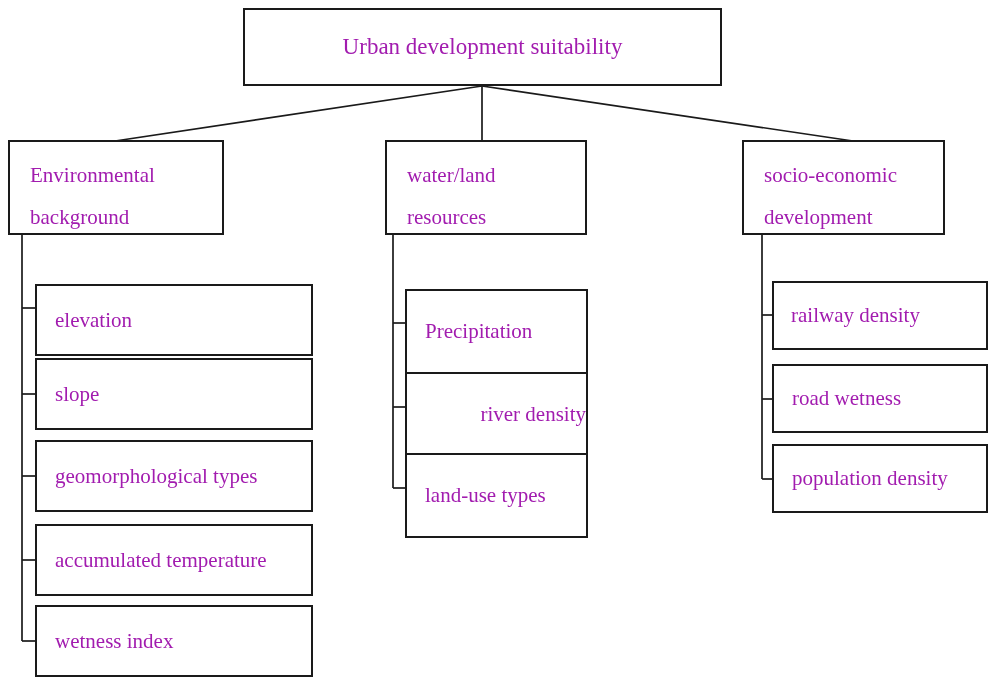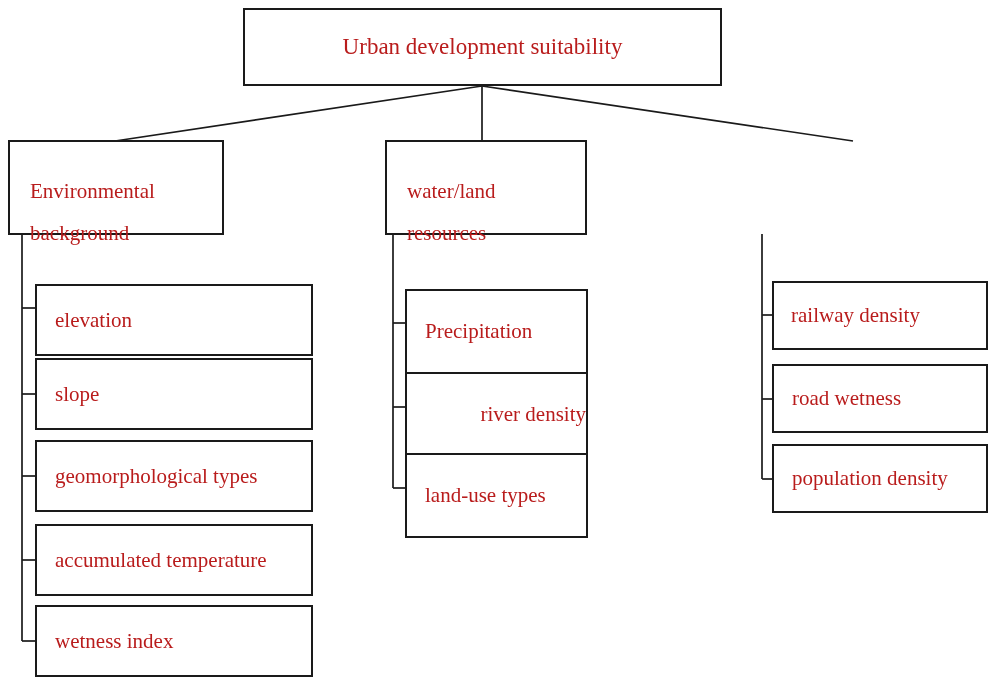--- a/index.html
+++ b/index.html
@@ -6,21 +6,21 @@
     margin: 0;
     padding: 0;
     background: #ffffff;
   }
   .canvas {
     position: relative;
     width: 1000px;
     height: 686px;
     background: #ffffff;
     font-family: "Liberation Serif", "DejaVu Serif", serif;
-    color: #b91c1c;
+    color: #a21caf;
     overflow: hidden;
   }
   .lines-svg {
     position: absolute;
     left: 0;
     top: 0;
     width: 1000px;
     height: 686px;
   }
   .lines-svg line {
@@ -43,21 +43,21 @@
     justify-content: center;
     font-size: 23px;
   }
   .branch-box {
     top: 140px;
     height: 95px;
     font-size: 21px;
   }
   .branch-box .label {
     display: block;
-    padding: 28px 0 0 20px;
+    padding: 12px 0 0 20px;
     width: 170px;
     line-height: 42px;
   }
   .branch-env   { left: 8px;   width: 216px; }
   .branch-water { left: 385px; width: 202px; }
   .branch-socio { left: 742px; width: 203px; }
   .leaf-box {
     display: flex;
     align-items: center;
     padding-left: 18px;
@@ -113,20 +113,23 @@
   <div class="box root-box">
     <span>Urban development suitability</span>
   </div>
 
   <div class="box branch-box branch-env">
     <span class="label">Environmental background</span>
   </div>
   <div class="box branch-box branch-water">
     <span class="label">water/land resources</span>
   </div>
+  <div class="box branch-box branch-socio">
+    <span class="label">socio-economic development</span>
+  </div>
 
   <div class="box leaf-box leaf-l leaf-l1">
     <span>elevation</span>
   </div>
   <div class="box leaf-box leaf-l leaf-l2">
     <span>slope</span>
   </div>
   <div class="box leaf-box leaf-l leaf-l4">
     <span>accumulated temperature</span>
   </div>

